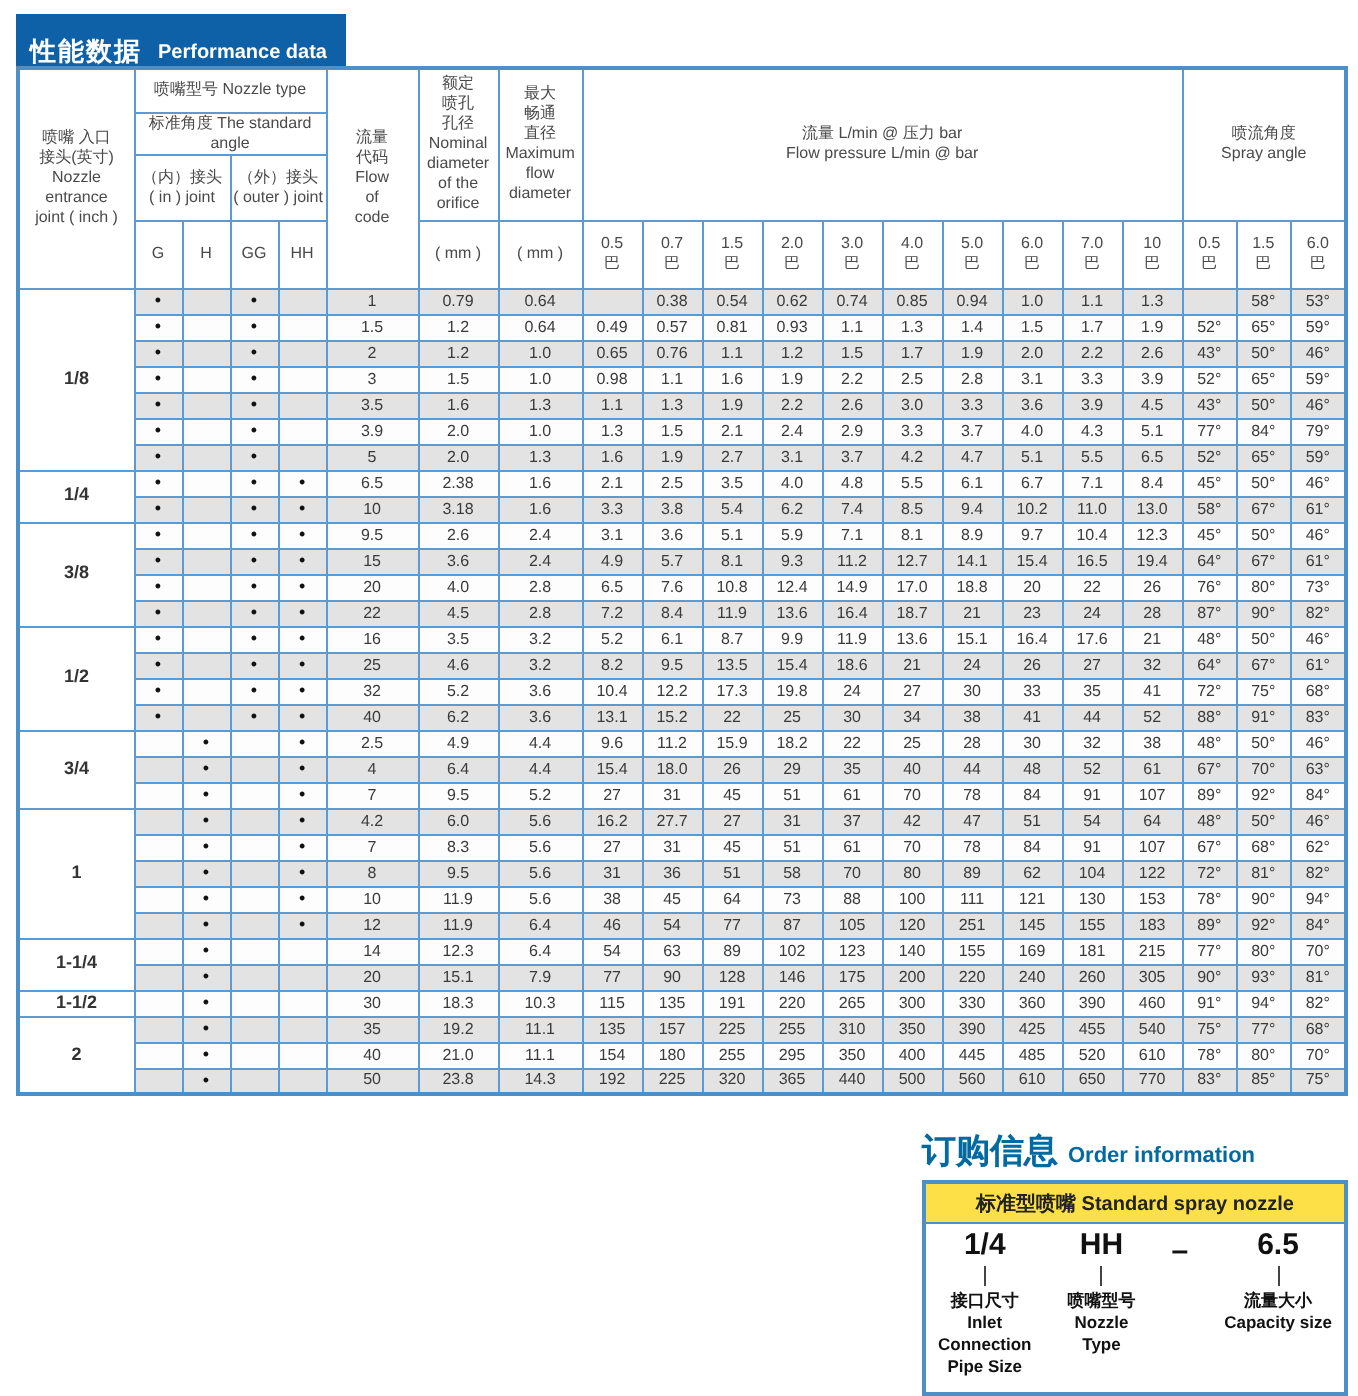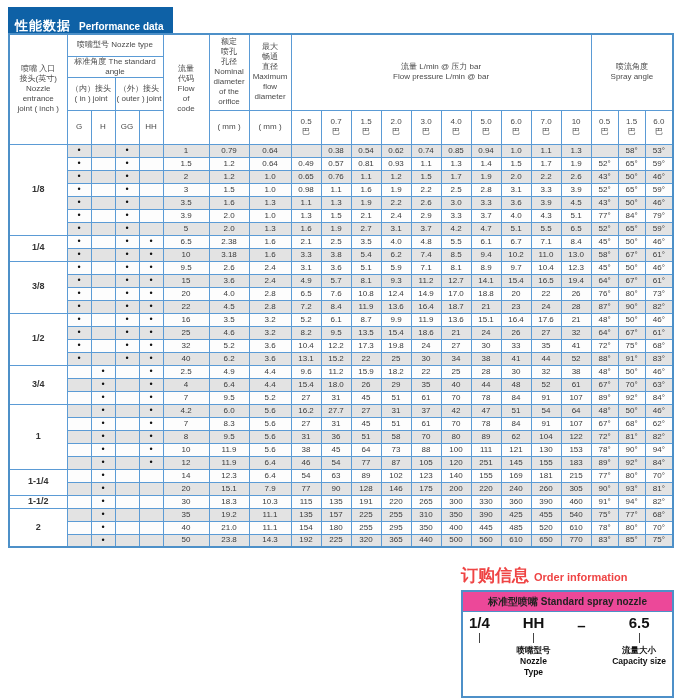--- a/index.html
+++ b/index.html
@@ -20,26 +20,26 @@
   #perf{border:2px solid #4d90c8;}
   #perf thead th{background:#ffffff;color:#4a4a4a;}
   #perf tbody tr{height:13px;}
   #perf tbody tr.stripe td{background:#e3e3e3;}
   #perf tbody tr.plain td{background:#fdfdfd;}
   #perf .size-cell{background:#ffffff !important;font-weight:bold;font-size:9px;color:#333;}
   #perf .dot{font-size:9px;line-height:1;color:#111;}
   .r1{height:22px;} .r2{height:21px;} .r3{height:33px;} .r4{height:34px;}
 
   
-  #order-title{position:absolute;left:461px;top:564px;display:flex;align-items:baseline;gap:5px;color:#ef4444;}
+  #order-title{position:absolute;left:461px;top:564px;display:flex;align-items:baseline;gap:5px;color:#0369a1;}
   #order-title .zh{font-size:17px;font-weight:bold;}
   #order-title .en{font-size:11px;font-weight:bold;}
   #order-box{position:absolute;left:461px;top:590px;width:209px;height:104px;border:2px solid #4d90c8;background:#fff;}
   #order-box .box-head{height:19px;border-bottom:1px solid #4d90c8;display:flex;align-items:center;
-                       justify-content:center;font-size:10px;font-weight:bold;color:#222;background:#ec4899;}
+                       justify-content:center;font-size:10px;font-weight:bold;color:#222;background:#fde047;}
   #order-parts{display:flex;justify-content:space-between;padding:3px 6px 0 6px;}
   .part{display:flex;flex-direction:column;align-items:center;}
   .part .code{font-size:15px;font-weight:bold;color:#111;line-height:1.1;}
   .part .tick{width:1px;height:10px;background:#444;margin:1px 0 2px 0;}
   .part .label{font-size:8.5px;font-weight:bold;color:#111;text-align:center;line-height:1.3;}
   .sep{font-size:15px;font-weight:bold;color:#111;line-height:1.1;padding-top:3px;}
 </style>
 </head>
 <body>
 
@@ -848,20 +848,24 @@
     <span class="zh">订购信息</span>
     <span class="en">Order information</span>
   </div>
 
   <div id="order-box">
     <div class="box-head">标准型喷嘴 Standard spray nozzle</div>
     <div id="order-parts">
         <div class="part">
           <div class="code">1/4</div>
           <div class="tick"></div>
+          <div class="label pre">接口尺寸
+Inlet
+Connection
+Pipe Size</div>
         </div>
         <div class="part">
           <div class="code">HH</div>
           <div class="tick"></div>
           <div class="label pre">喷嘴型号
 Nozzle
 Type</div>
         </div>
         <div class="sep">–</div>
         <div class="part">

